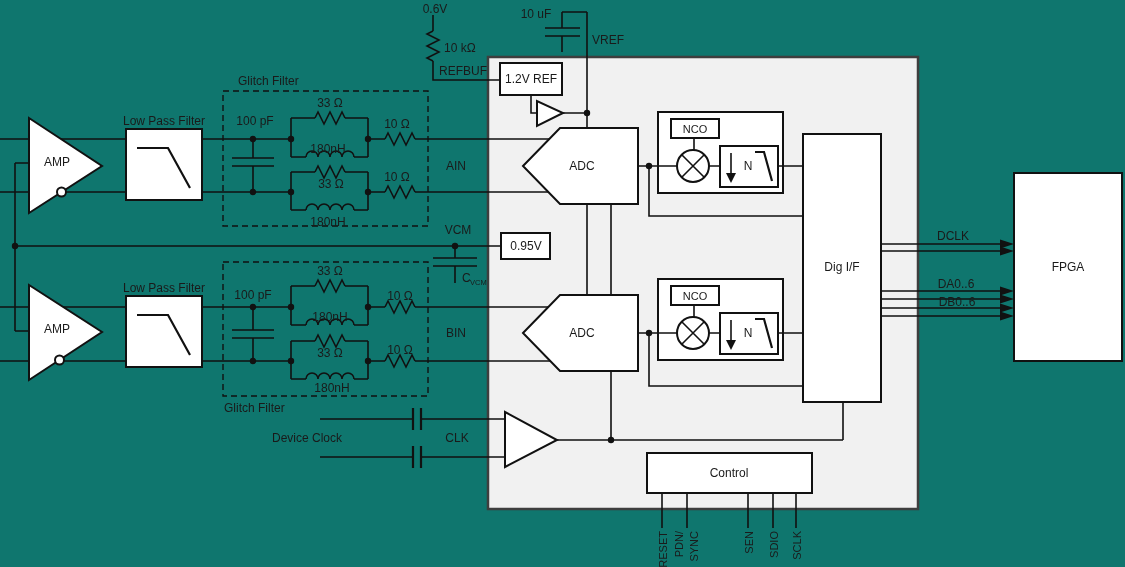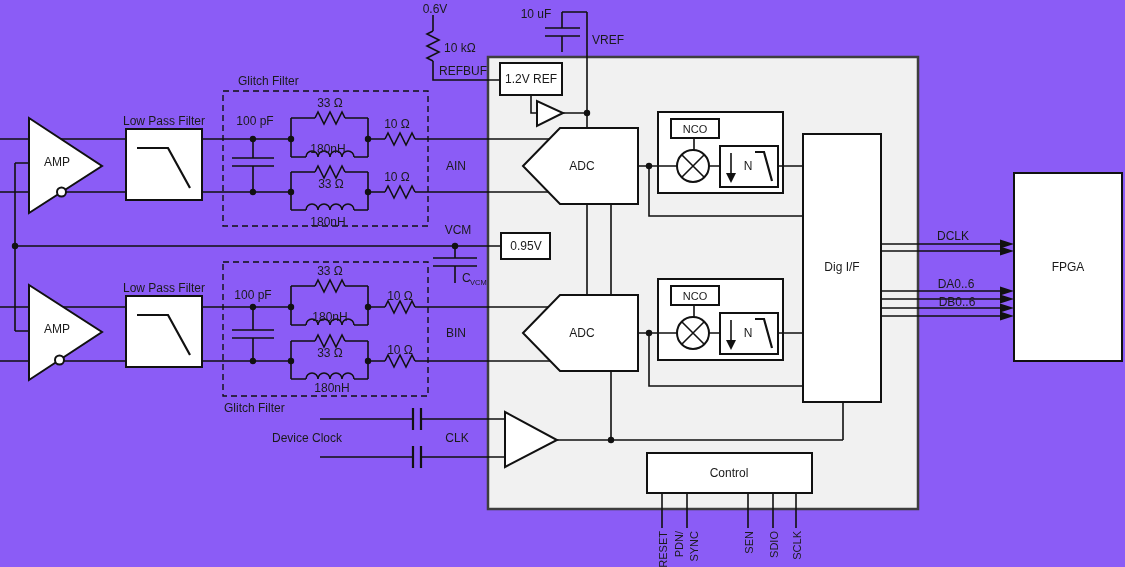--- a/index.html
+++ b/index.html
@@ -1,16 +1,16 @@
 <!DOCTYPE html>
 <html><head>
 <meta charset="utf-8">
 <style>
   html,body{margin:0;padding:0;background:#fff;}
-  .stage{position:relative;width:1125px;height:567px;background:#8b5cf6;overflow:hidden;}
+  .stage{position:relative;width:1125px;height:567px;background:#0f766e;overflow:hidden;}
   svg{display:block;}
   svg text{font-family:"Liberation Sans",sans-serif;fill:#1a1a1a;font-size:12px;}
   .tc{text-anchor:middle;}
   .t11{font-size:11px;}
   .t7{font-size:7.5px;}
   .w{stroke:#111;stroke-width:1.6;fill:none;}
   .w2{stroke:#111;stroke-width:2.2;fill:none;}
   .sym{stroke:#111;stroke-width:1.6;fill:none;}
   .blk{fill:#fff;stroke:#111;stroke-width:2;}
   .chip{fill:#f1f1f1;stroke:#3e3e3e;stroke-width:2.5;}

